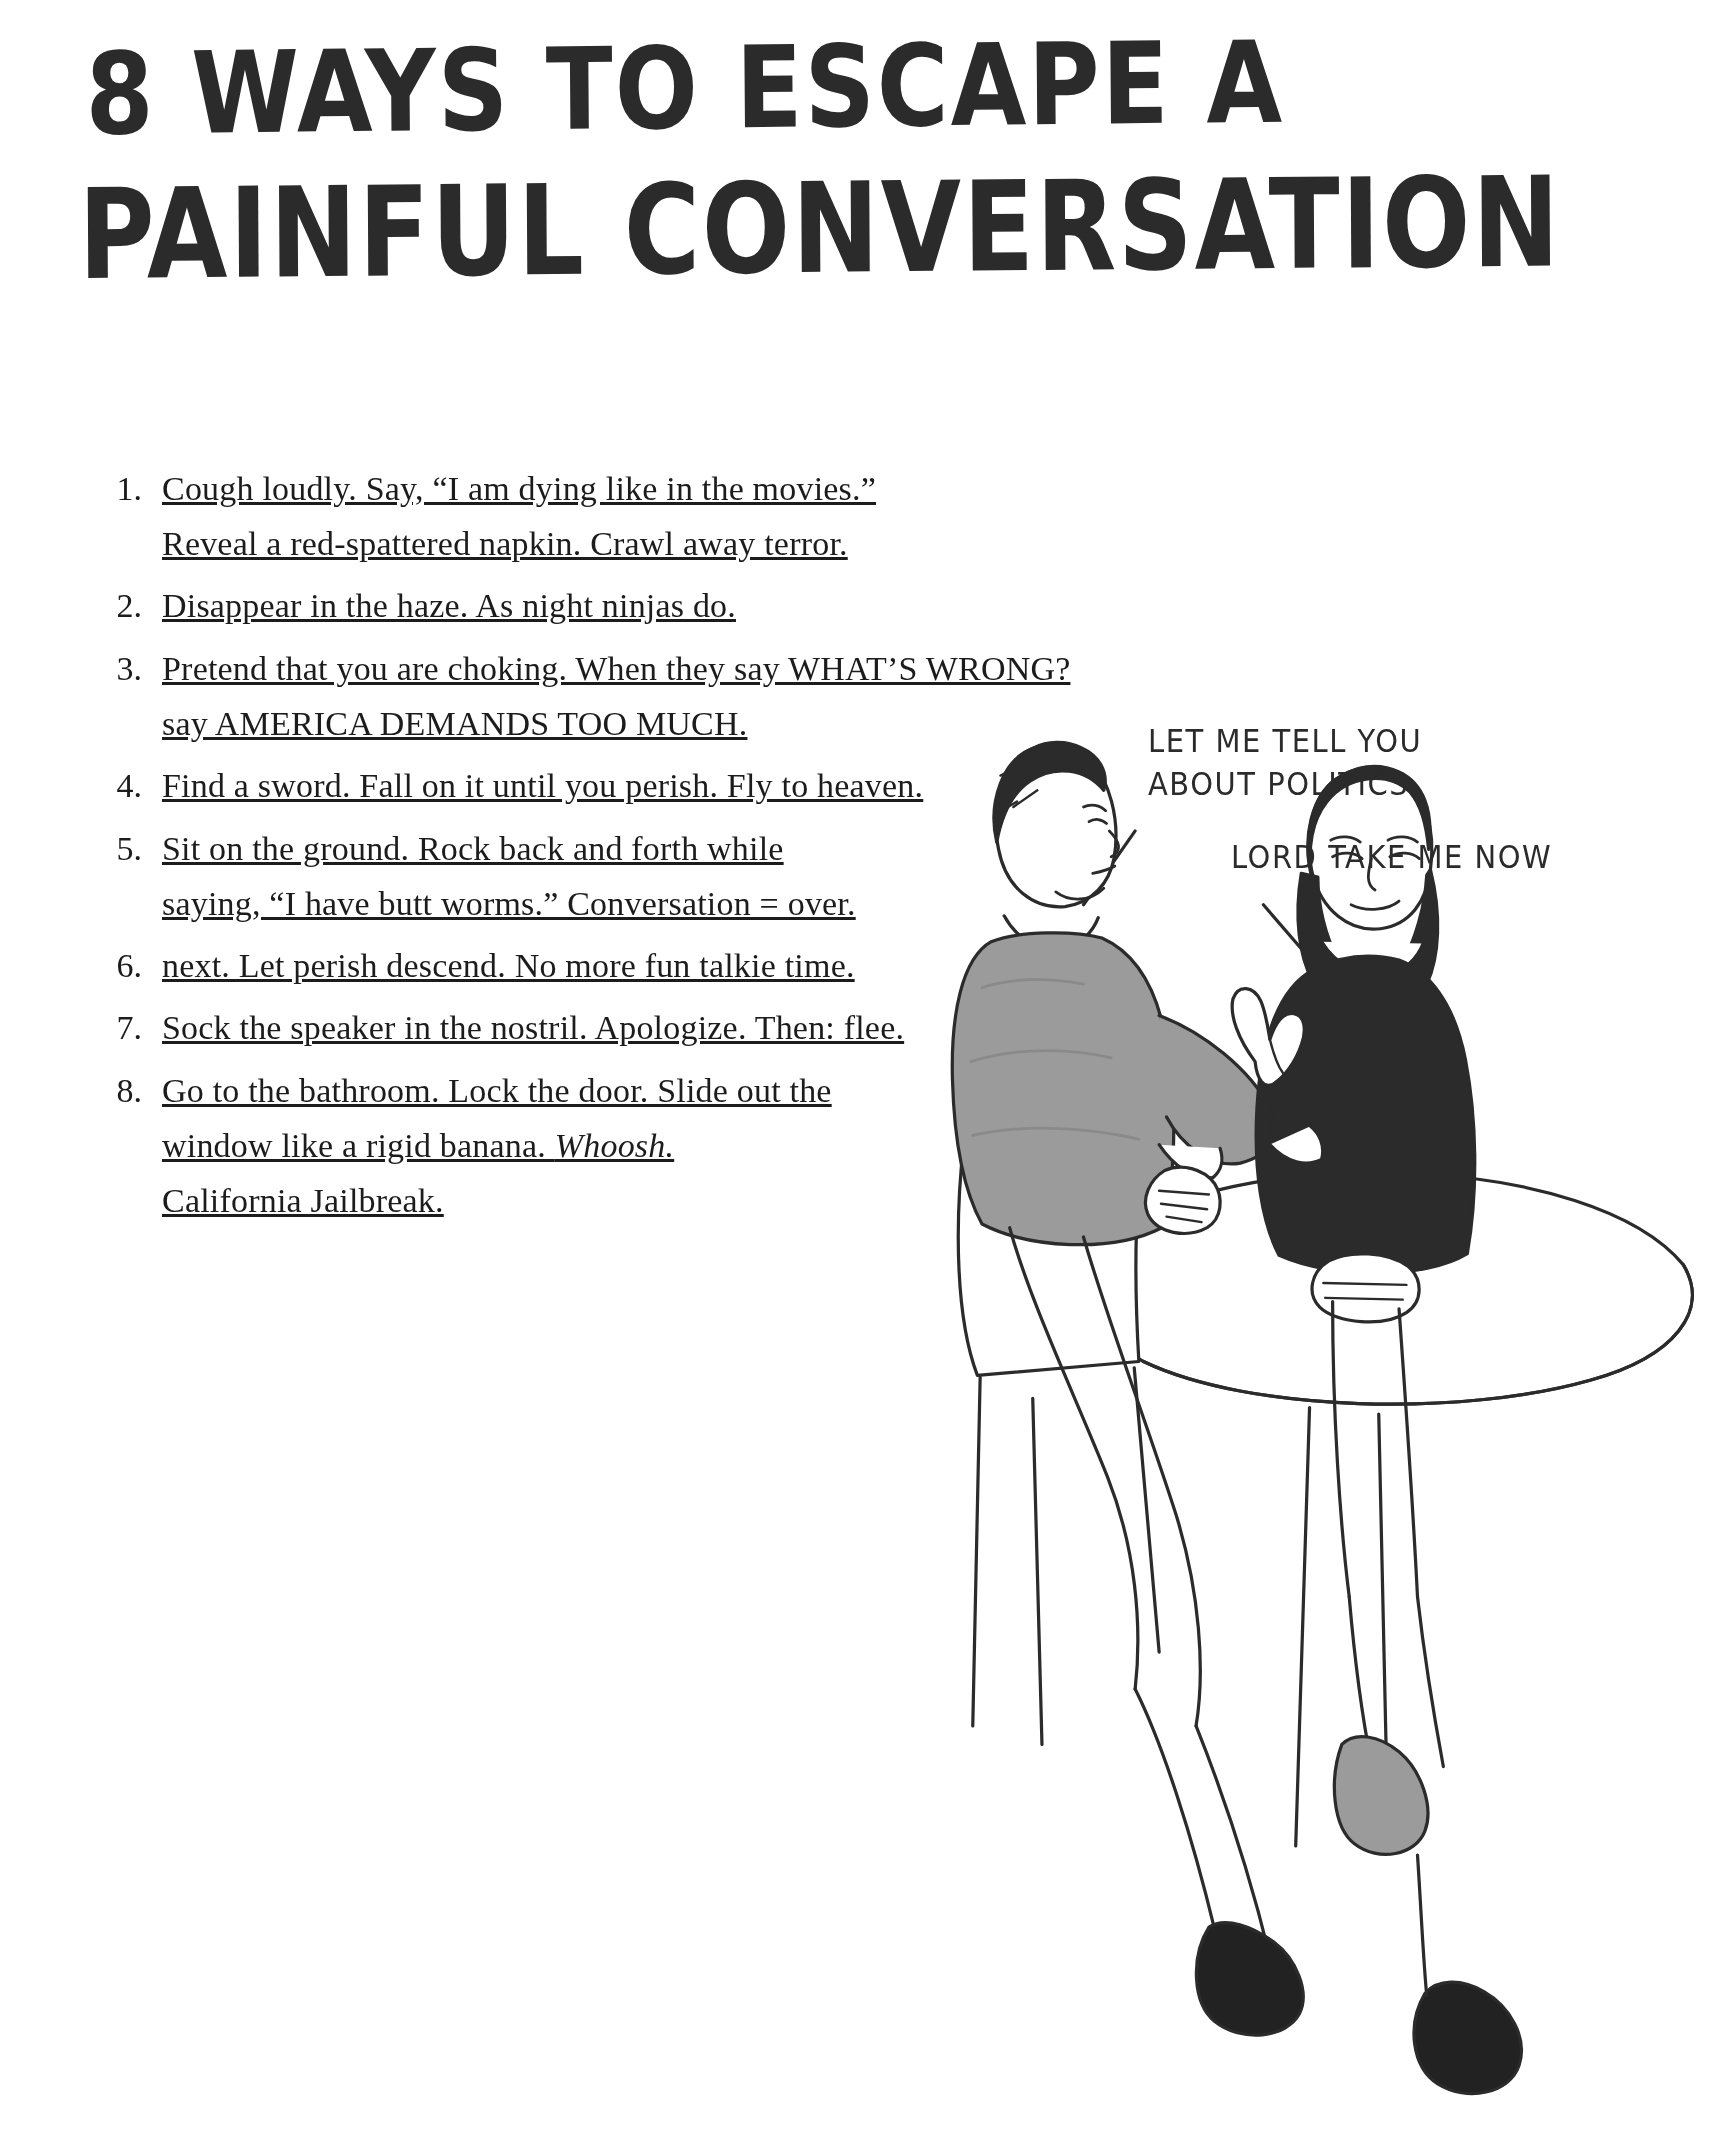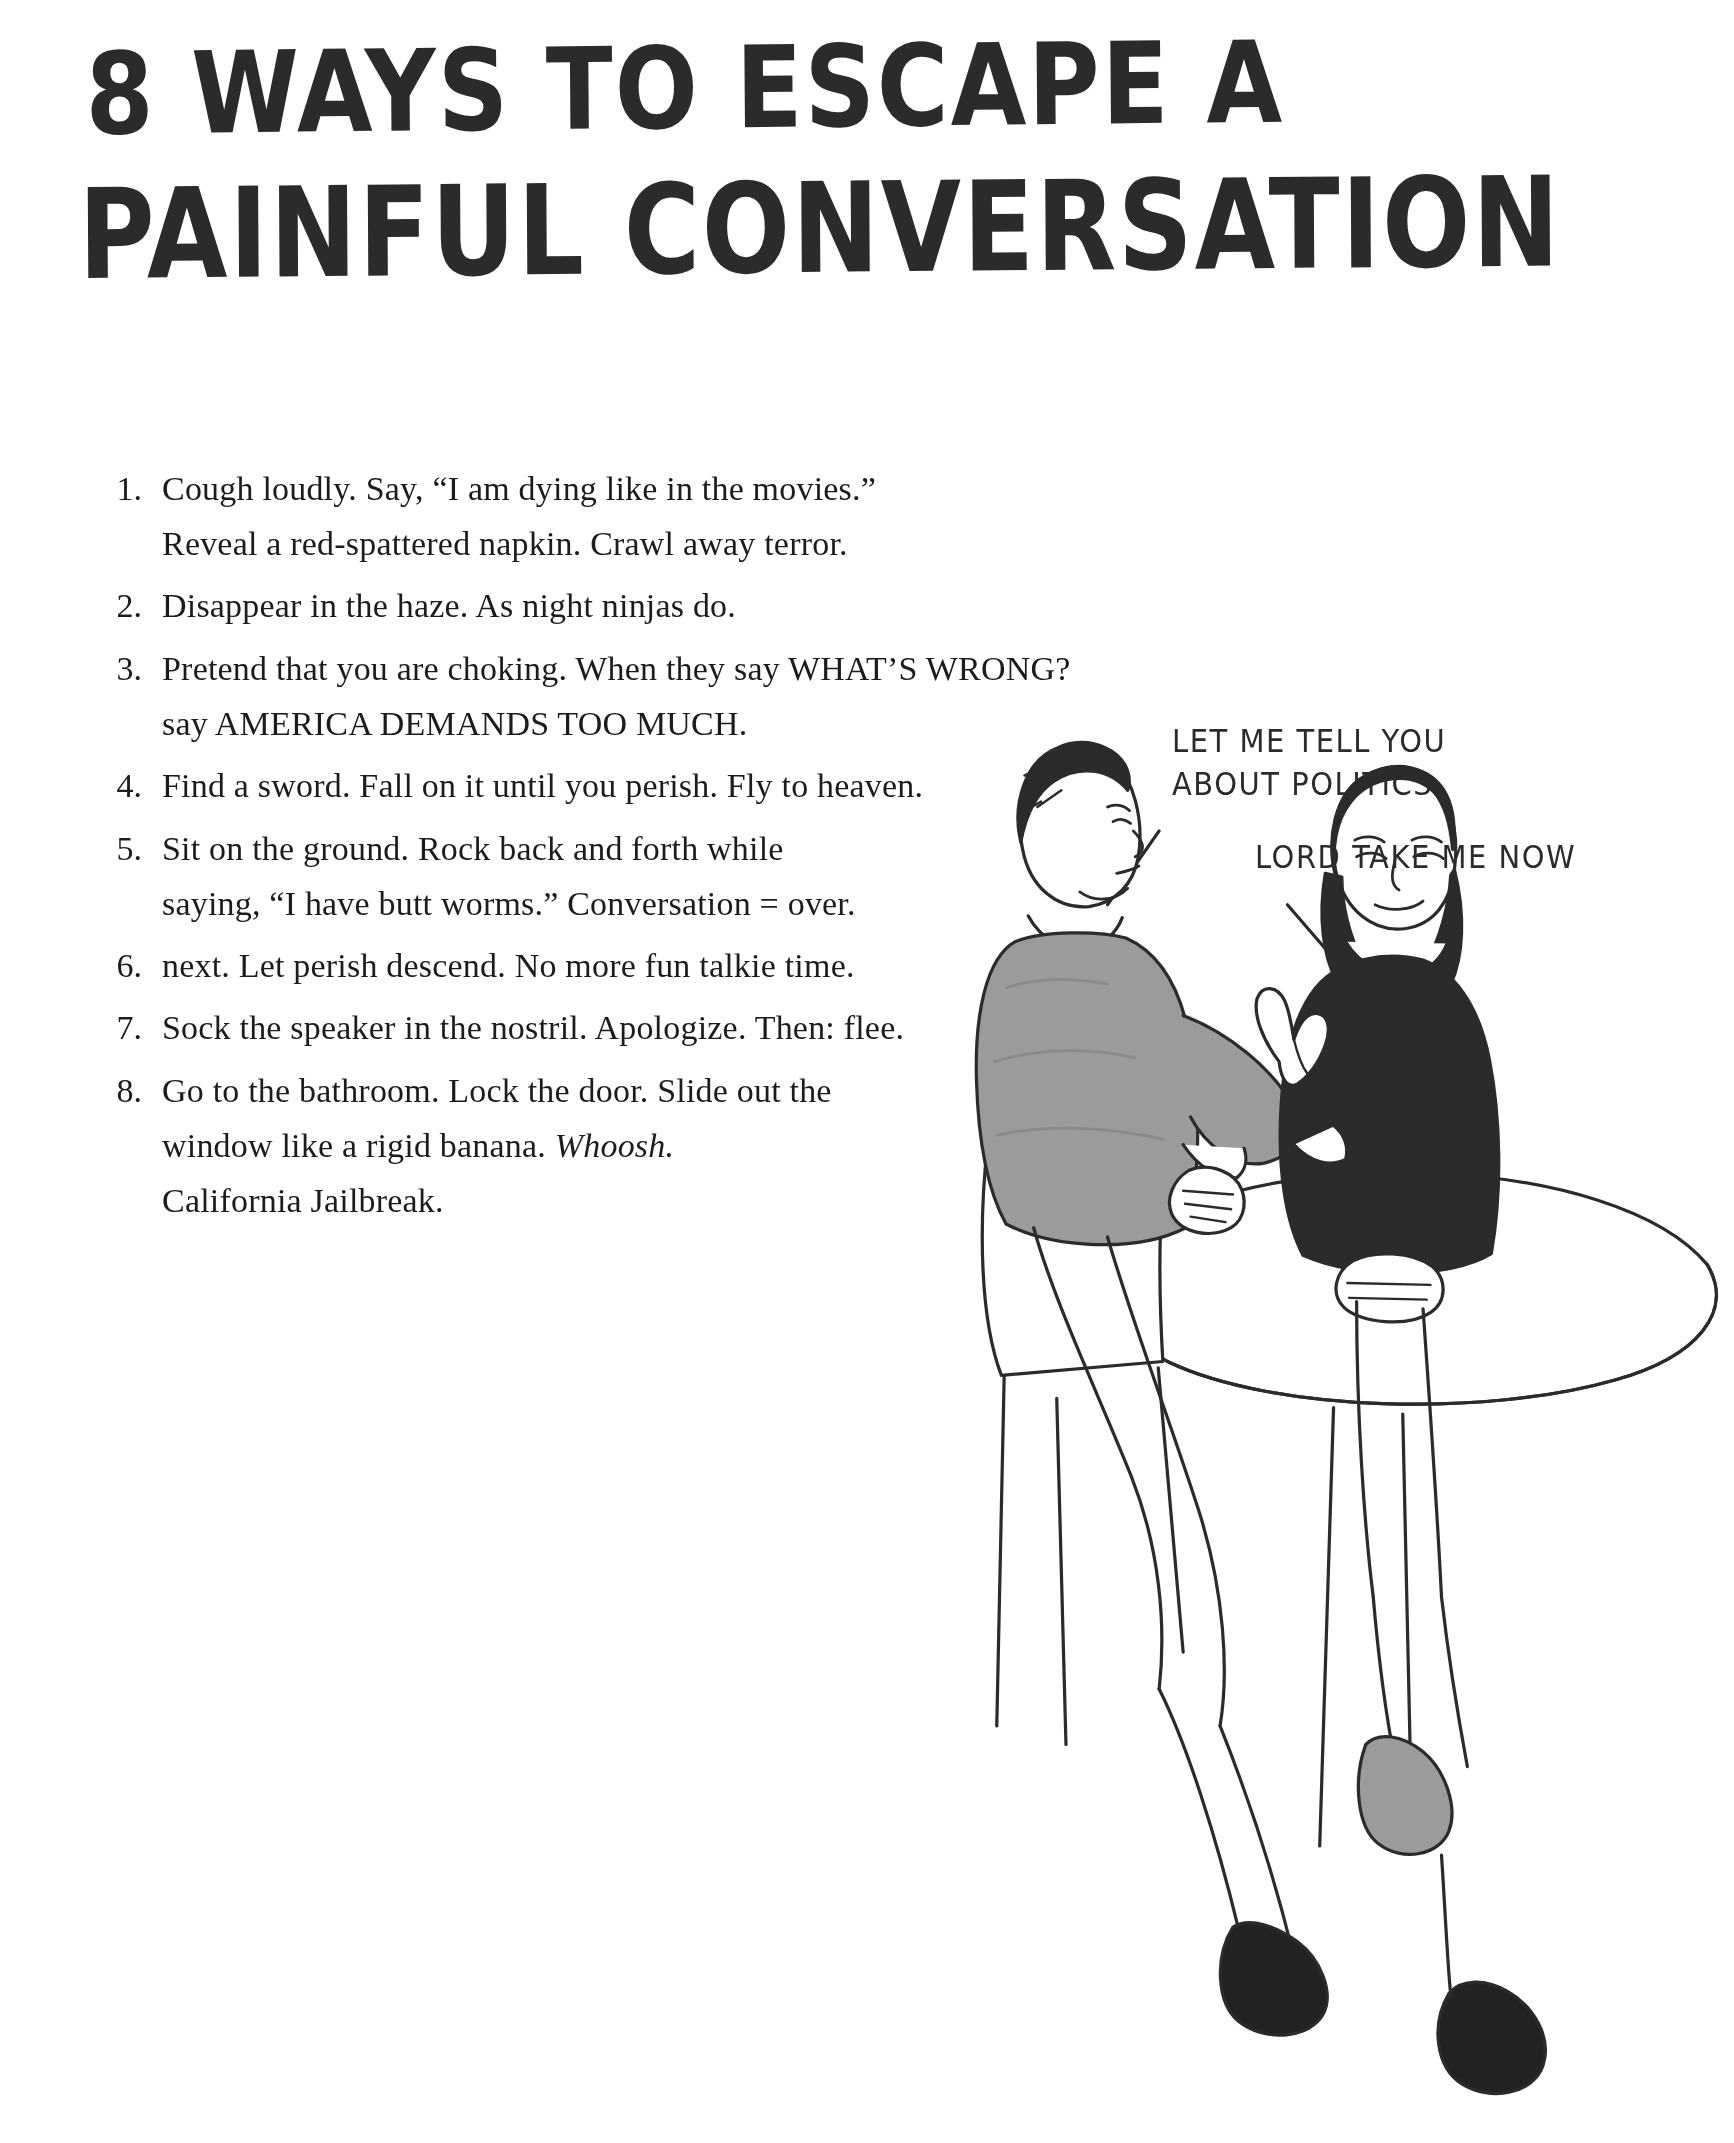--- a/index.html
+++ b/index.html
@@ -63,29 +63,30 @@
     text-align: right;
     padding-right: 20px;
     box-sizing: border-box;
     font-size: 34px;
     line-height: 55px;
   }
   .list-text {
     font-size: 34px;
     line-height: 55px;
     letter-spacing: 0.2px;
+    text-decoration: underline;
   }
   .list-text .ital {
     font-style: italic;
   }
 
   
   #illustration {
     position: absolute;
-    left: 969px;
+    left: 945px;
     top: 711px;
     width: 766px;
     height: 1432px;
   }
   #illustration svg {
     display: block;
   }
   .speech {
     position: absolute;
     font-family: "DejaVu Sans", sans-serif;

